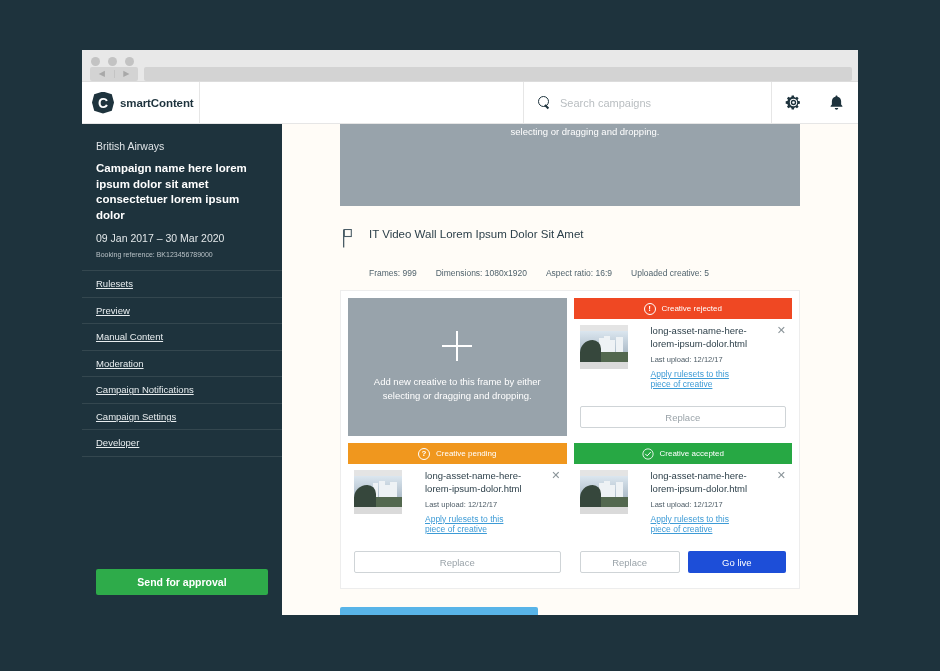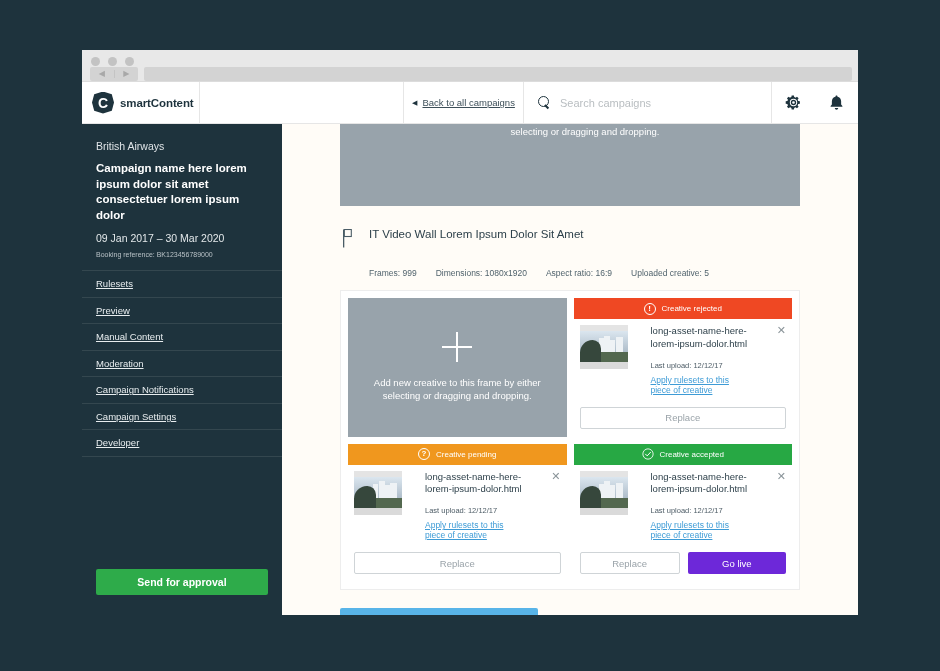--- a/index.html
+++ b/index.html
@@ -218,40 +218,40 @@
   }
   .thumb .sky  { position:absolute; left:0; right:0; top:14%; height:52%; background: linear-gradient(#dbe6ef, #aab9c6); }
   .thumb .b1 { position:absolute; background:#eef2f5; }
   .thumb .hill { position:absolute; left:0; bottom:16%; width:45%; height:50%; background:#36473c; border-radius: 60% 40% 0 0; }
   .thumb .grass { position:absolute; left:0; right:0; bottom:16%; height:22%; background:#53684f; }
   .thumb .barT { position:absolute; left:0; right:0; top:0; height:14%; background:#e4e4e4; }
   .thumb .barB { position:absolute; left:0; right:0; bottom:0; height:16%; background:#dadada; }
 
   .card-meta { flex: 1; min-width: 0; }
   .asset-name { font-size: 9.5px; color: #2c3f49; line-height: 1.35; word-break: break-word; }
-  .last-upload { font-size: 7.5px; color: #4d5c66; margin-top: 10px; }
+  .last-upload { font-size: 7.5px; color: #4d5c66; margin-top: 4px; }
   .apply-rulesets {
     display: inline-block; margin-top: 5px;
     font-size: 8.5px; color: #3d9bd6; text-decoration: underline;
     cursor: pointer;
   }
   .close-x {
     width: 12px; flex: 0 0 auto; text-align: right;
     font-size: 11px; color: #8a9499; line-height: 1; cursor: pointer;
   }
 
   .card-actions { display: flex; gap: 8px; padding: 10px 6px 8px 6px; }
   .btn-replace {
     flex: 1; height: 22px; background: #ffffff;
     border: 1px solid #cfd4d7; border-radius: 2px;
     font-size: 9.5px; color: #9aa3a9;
     font-family: "Liberation Sans", sans-serif; cursor: pointer;
   }
   .btn-golive {
-    flex: 1; height: 22px; background: #6d28d9;
+    flex: 1; height: 22px; background: #1d4ed8;
     border: 0; border-radius: 2px;
     font-size: 9.5px; color: #ffffff;
     font-family: "Liberation Sans", sans-serif; cursor: pointer;
   }
 
   
   #show-more-wrap { display: flex; padding: 18px 0 16px 0; }
   #show-more-btn {
     width: 198px; height: 25px;
     background: #58b4e8; border: 0; border-radius: 2px;
@@ -278,24 +278,20 @@
   </div>
 
   <div id="app-header">
     <div id="brand">
       <div id="brand-mark">C</div>
       <div id="brand-name">smartContent</div>
     </div>
 
     <div id="header-spacer"></div>
 
-    <div id="back-link-wrap">
-      <span id="back-caret">◀</span>
-      <span id="back-link">Back to all campaigns</span>
-    </div>
 
     <div id="search-box">
       <span class="mag"></span>
       <input id="search-input" type="text" placeholder="Search campaigns" style="">
     </div>
 
     <div class="hdr-icon-btn">
       <svg id="gear-svg" width="17" height="17" viewBox="0 0 24 24">
         <path fill="#1e333d" d="M12 8.2a3.8 3.8 0 1 0 0 7.6 3.8 3.8 0 0 0 0-7.6zm0 5.7a1.9 1.9 0 1 1 0-3.8 1.9 1.9 0 0 1 0 3.8z"></path>
         <path fill="#1e333d" d="M21 13.6v-3.2l-2.4-.4a6.9 6.9 0 0 0-.8-1.9l1.4-2-2.3-2.3-2 1.4a6.9 6.9 0 0 0-1.9-.8L12.6 2h-3.2l-.4 2.4a6.9 6.9 0 0 0-1.9.8l-2-1.4L2.8 6.1l1.4 2a6.9 6.9 0 0 0-.8 1.9L1 10.4v3.2l2.4.4c.2.7.4 1.3.8 1.9l-1.4 2 2.3 2.3 2-1.4c.6.4 1.2.6 1.9.8l.4 2.4h3.2l.4-2.4c.7-.2 1.3-.4 1.9-.8l2 1.4 2.3-2.3-1.4-2c.4-.6.6-1.2.8-1.9l2.4-.4zm-9 3.6a5.2 5.2 0 1 1 0-10.4 5.2 5.2 0 0 1 0 10.4z"></path>

